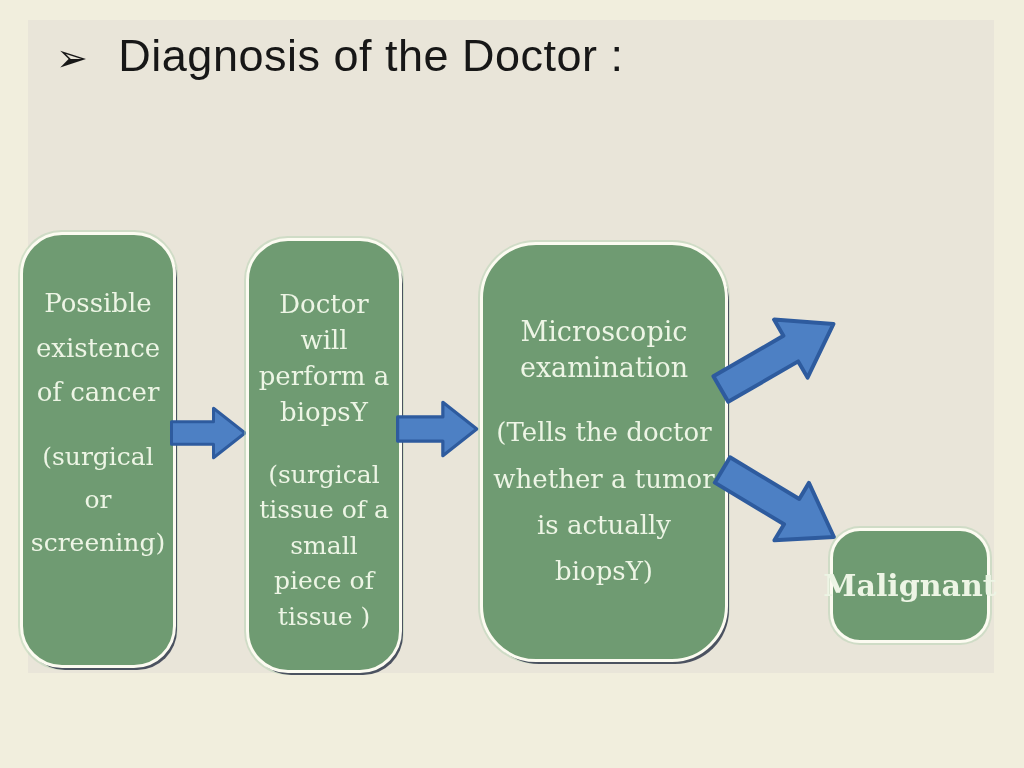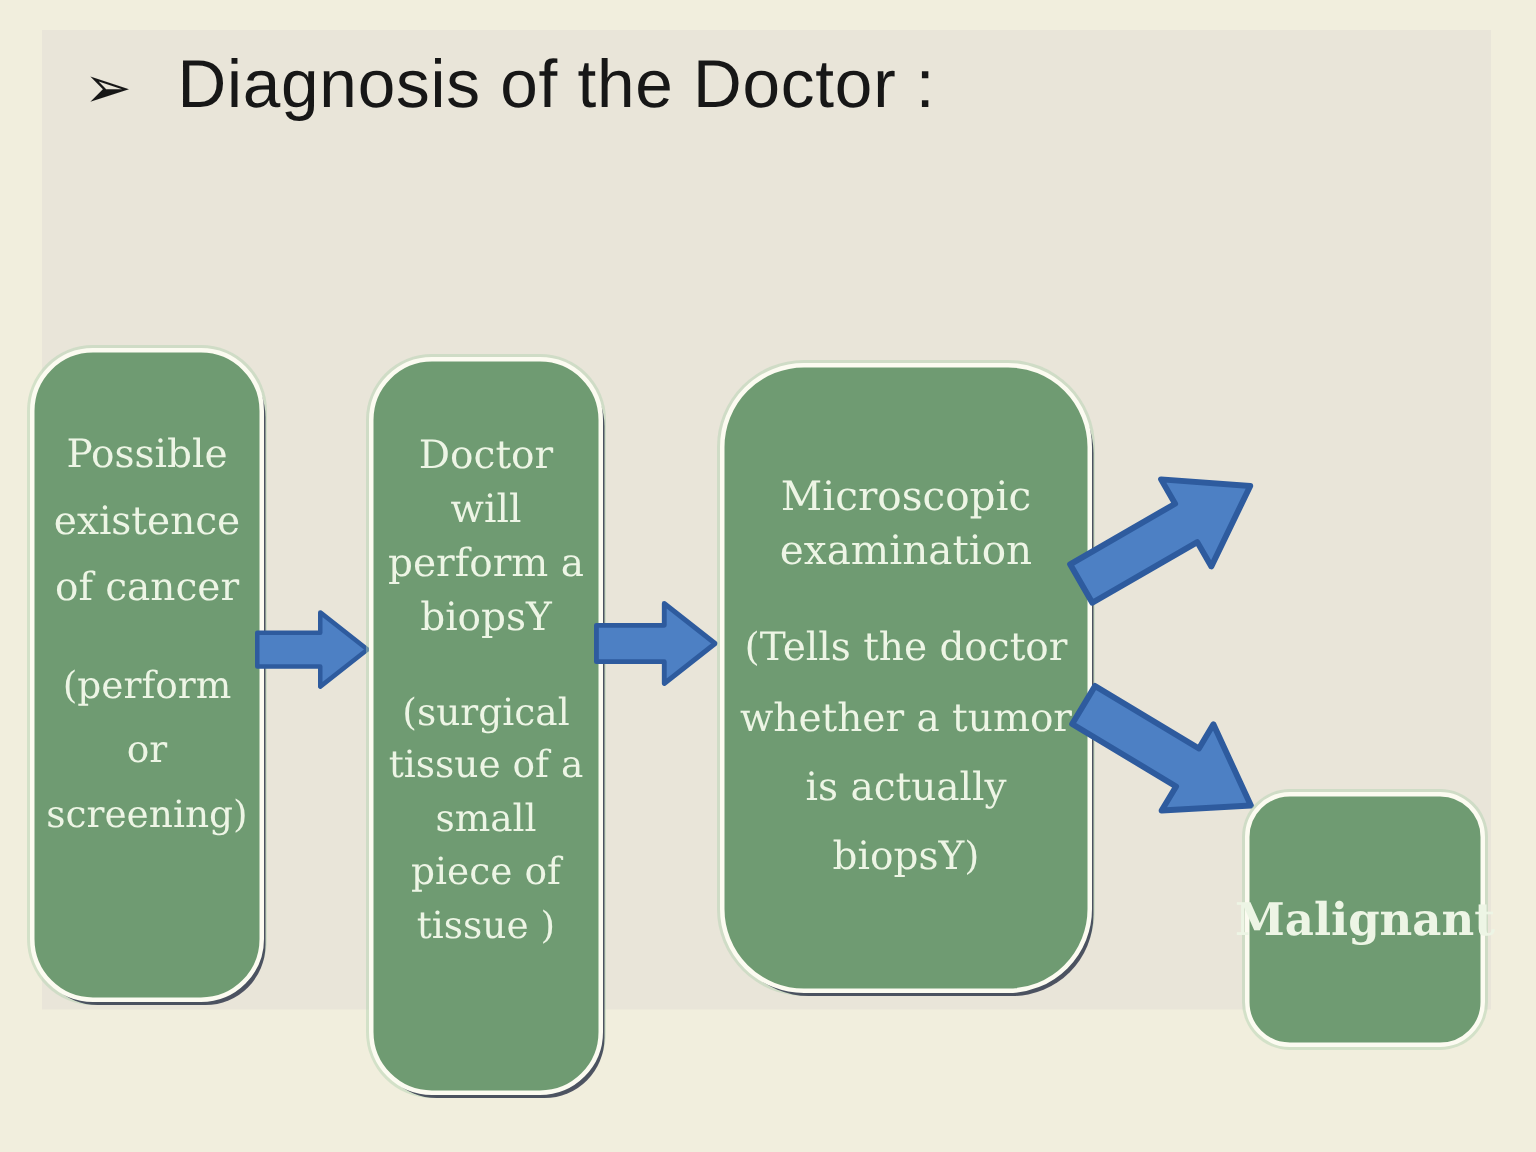--- a/index.html
+++ b/index.html
@@ -53,30 +53,30 @@
   .arrow-down-right { transform:rotate(31deg); }
 </style>
 </head>
 <body>
 
 <div class="stage">
   <div class="slide-inner">
 
     <div class="gbox step step-1" style="left:-8px; top:212px; width:156px; height:436px;">
       <p class="heading">Possible existence of cancer</p>
-      <p class="detail">(perform or screening)</p>
+      <p class="detail">(surgical or screening)</p>
     </div>
 
     <div class="arrow" style="left:142px; top:376px; width:78px; height:74px;">
       <svg viewBox="0 0 104 74">
           <polygon points="2,22 58,22 58,4 100,37 58,70 58,52 2,52"></polygon>
         </svg>
     </div>
 
-    <div class="gbox step step-2" style="left:218px; top:218px; width:156px; height:492px;">
+    <div class="gbox step step-2" style="left:218px; top:218px; width:156px; height:435px;">
       <p class="heading">Doctor will perform a biopsY</p>
       <p class="detail">(surgical tissue of a small piece of tissue )</p>
     </div>
 
     <div class="arrow" style="left:368px; top:372px; width:84px; height:74px;">
       <svg viewBox="0 0 104 74">
           <polygon points="2,22 58,22 58,4 100,37 58,70 58,52 2,52"></polygon>
         </svg>
     </div>
 
@@ -91,21 +91,21 @@
         </svg>
     </div>
 
     <div class="arrow arrow-down-right" style="left:682px; top:441px; width:138px; height:86px;">
       <svg viewBox="0 0 140 80">
           <polygon points="3,25 85,25 85,6 135,40 85,74 85,55 3,55"></polygon>
         </svg>
     </div>
 
 
-    <div class="gbox outcome" style="left:802px; top:508px; width:160px; height:170px;">
+    <div class="gbox outcome" style="left:802px; top:508px; width:160px; height:115px;">
       <span>Malignant</span>
     </div>
   </div>
 
   <div class="slide-title">
     <span class="bullet">➢</span>
     <span class="text">Diagnosis of the Doctor :</span>
   </div>
 </div>
 

